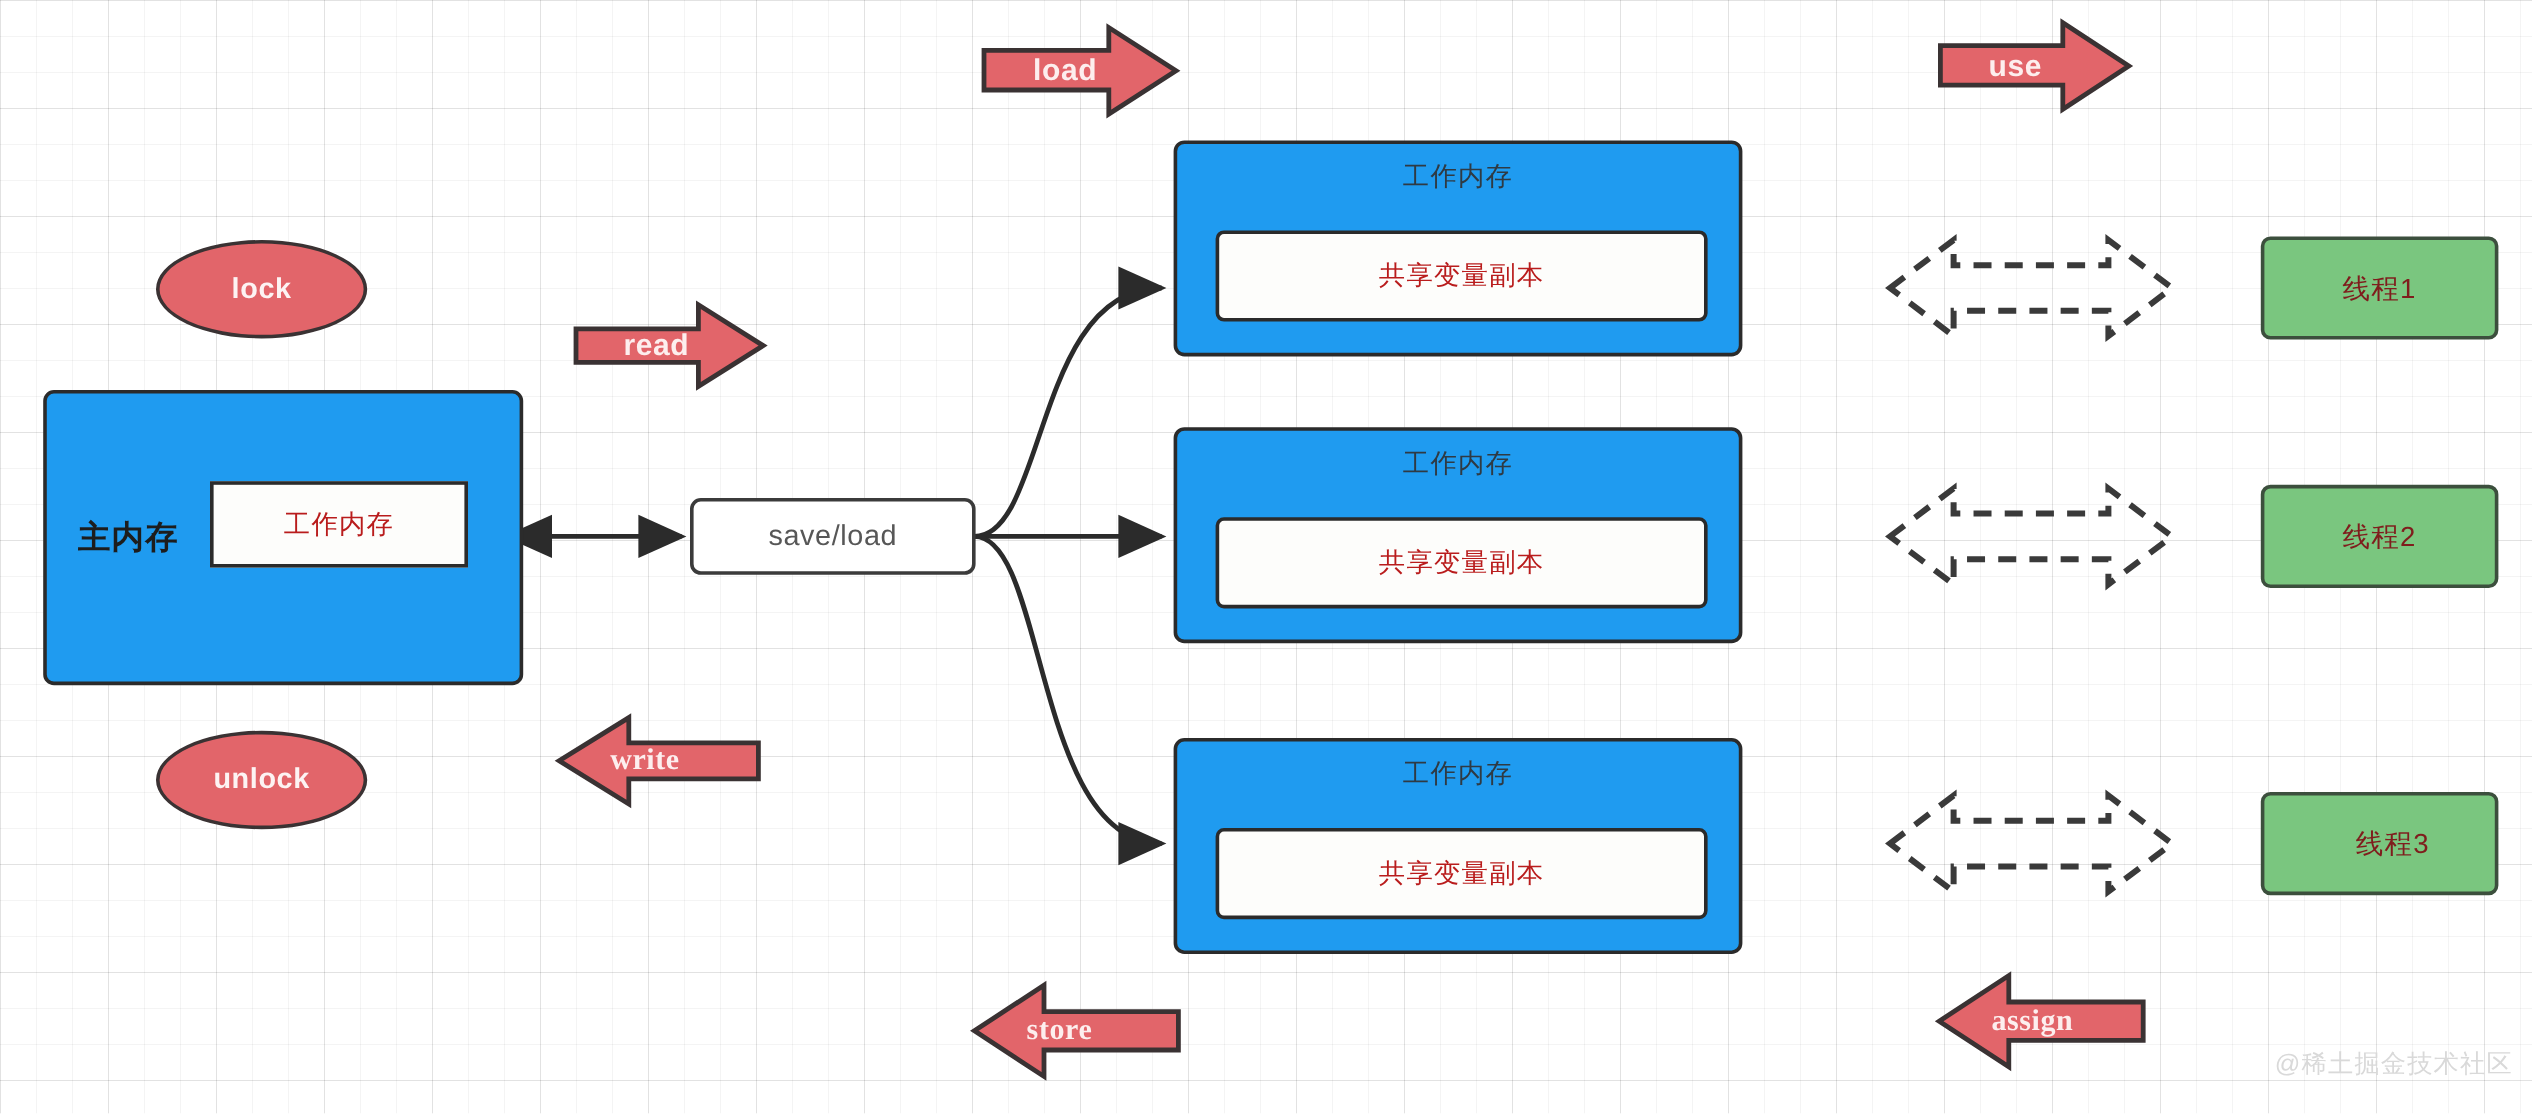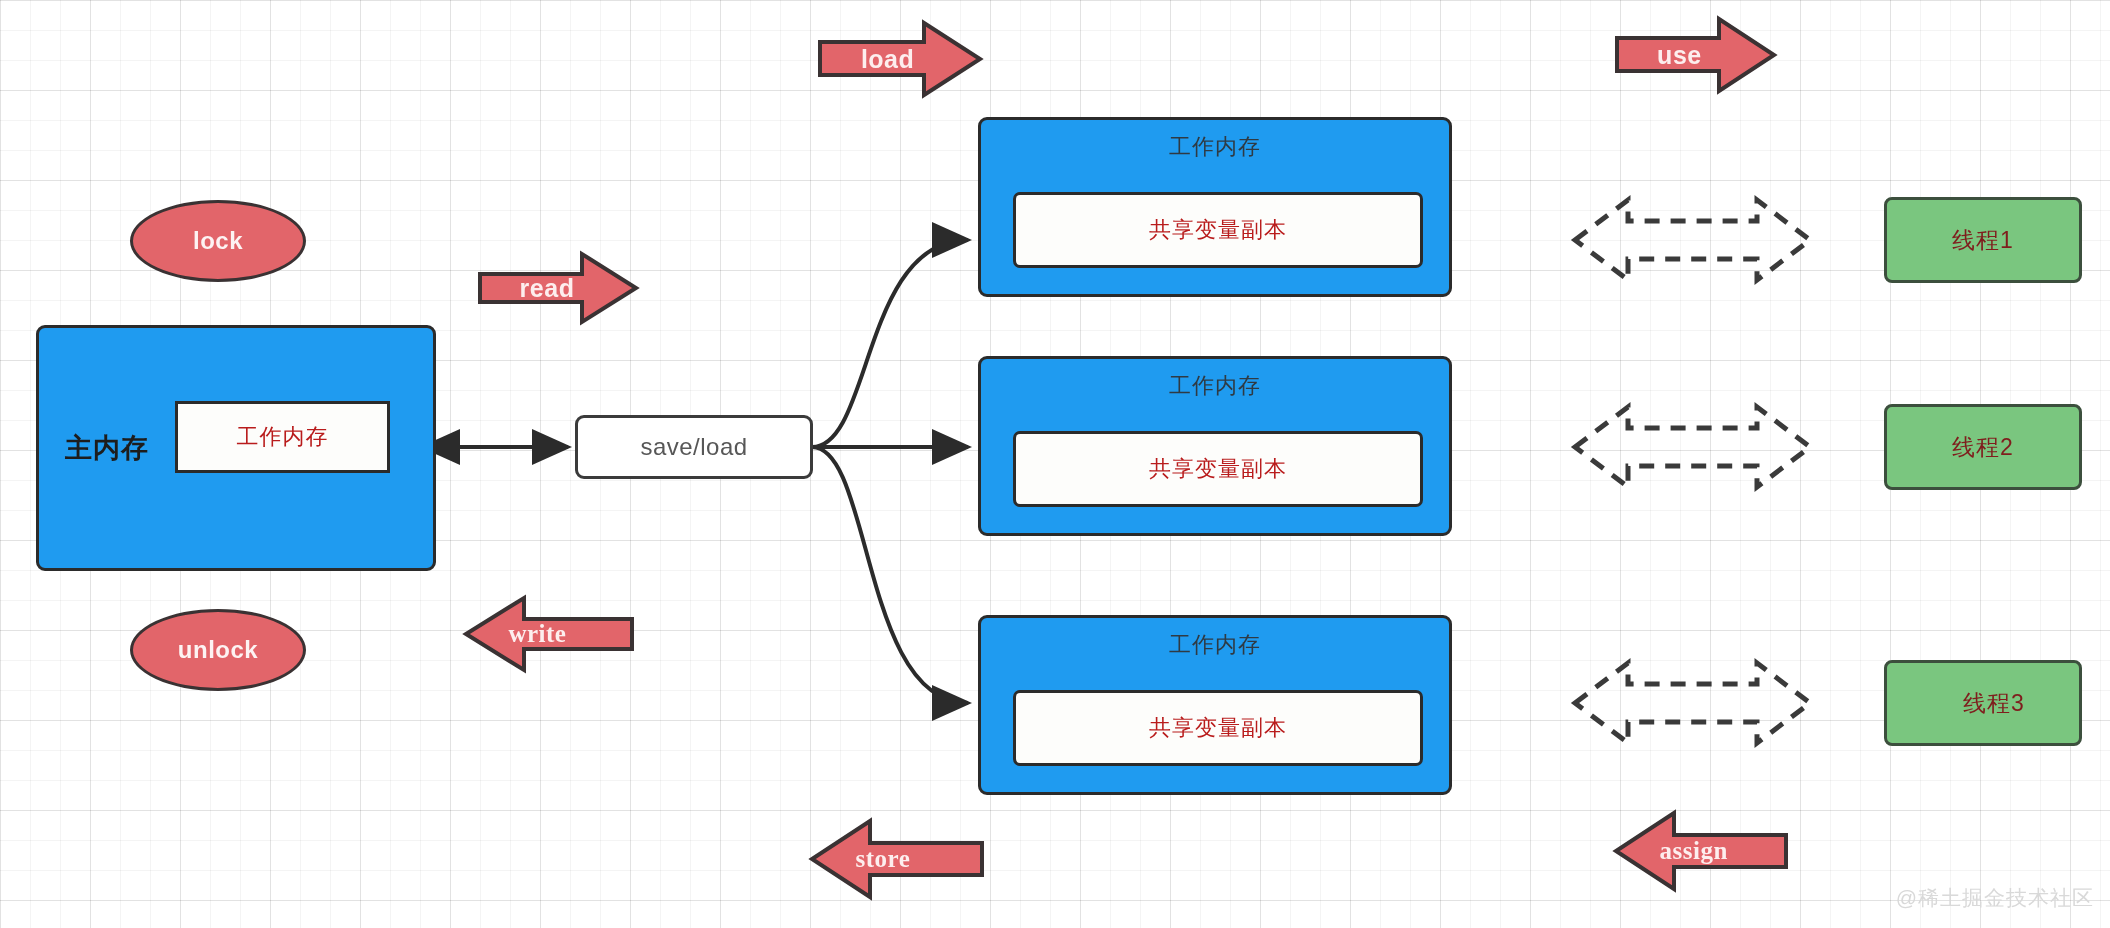--- a/index.html
+++ b/index.html
@@ -134,21 +134,21 @@
     left: 0; top: 0;
     width: 2110px;
     height: 928px;
     pointer-events: none;
   }
 
   
   .watermark {
     position: absolute;
     right: 16px;
-    bottom: 16px;
+    bottom: 28px;
     font-size: 21px;
     color: #d9d9d9;
     letter-spacing: 1px;
     white-space: nowrap;
   }
 </style>
 </head>
 <body>
 
 <div id="canvas">

